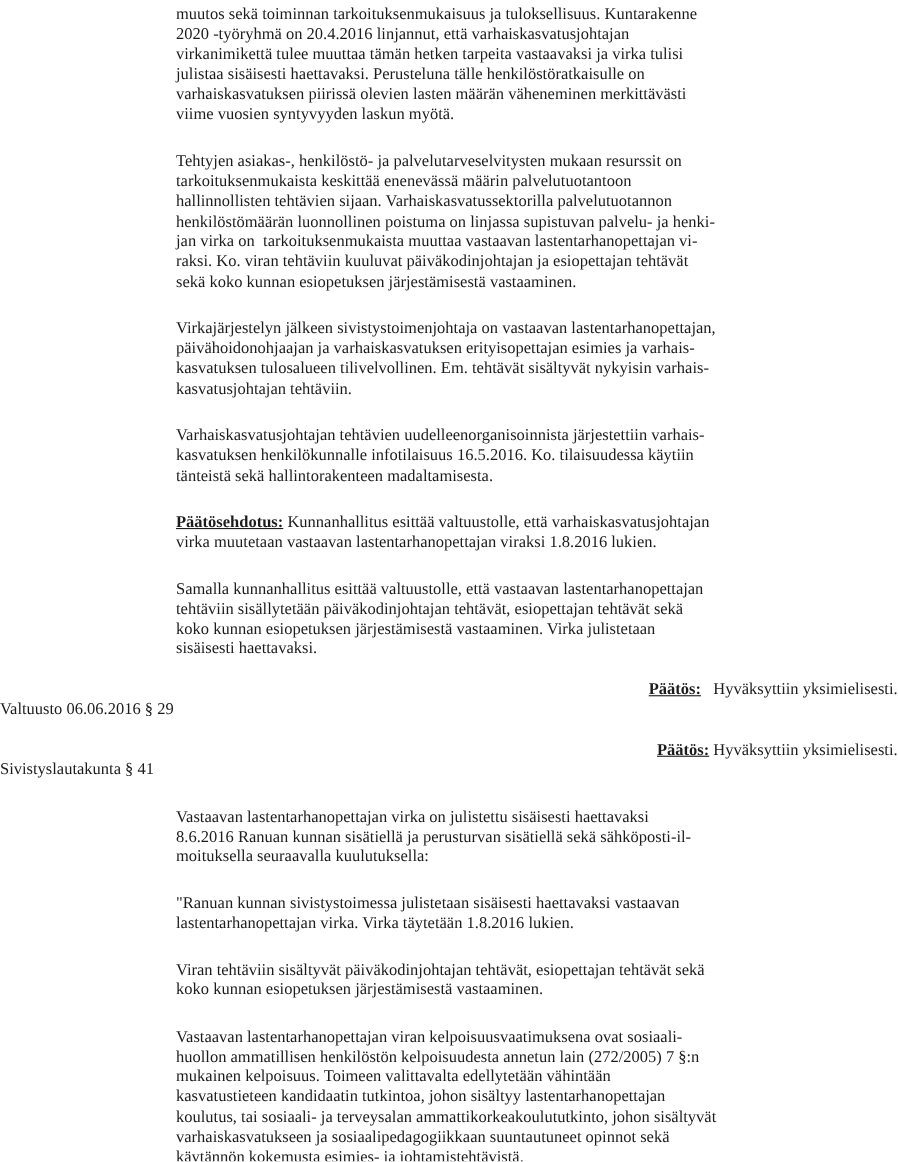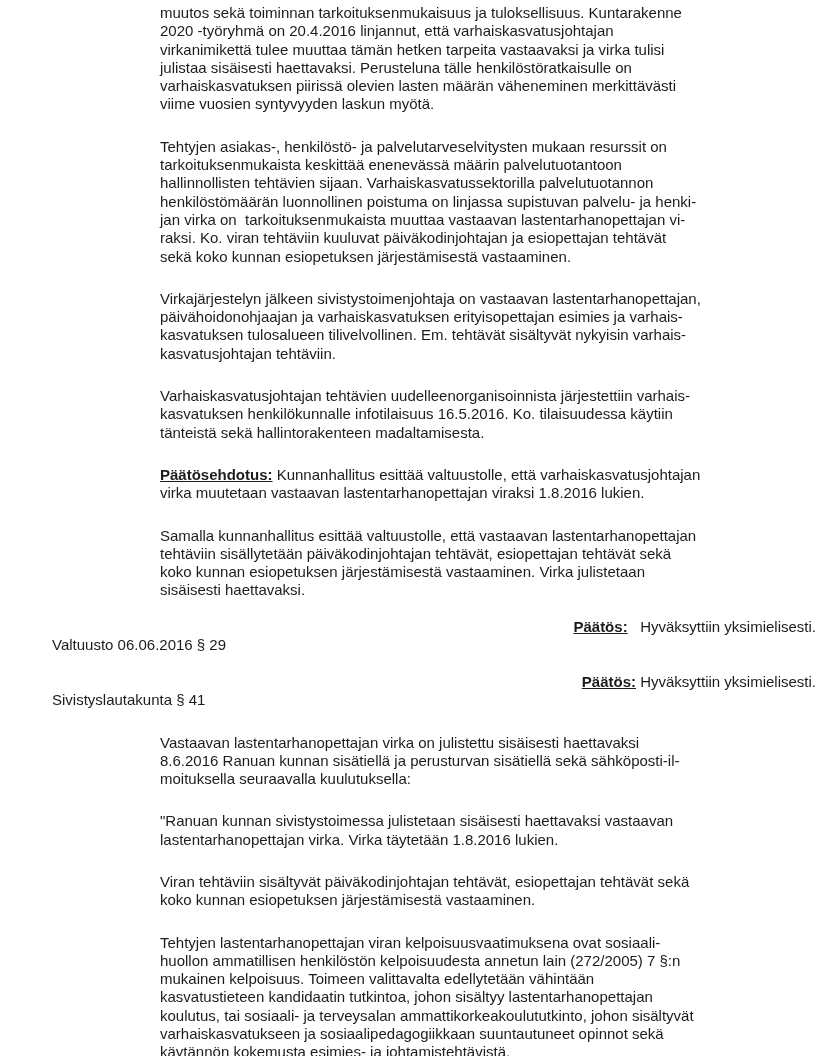--- a/index.html
+++ b/index.html
@@ -6,42 +6,41 @@
     margin: 0;
     padding: 0;
     background: #ffffff;
   }
   .page {
     position: relative;
     width: 816px;
     height: 1056px;
     background: #ffffff;
     overflow: hidden;
-    font-family: Liberation Sans, sans-serif;
+    font-family: Liberation Serif, serif;
     font-size: 15px;
     line-height: 18.3px;
     color: #1c1c1c;
     box-sizing: border-box;
     padding-top: 4px;
   }
   .para {
     margin: 18.3px 0 0 0;
   }
   .para:first-child {
     margin-top: 0;
   }
   .ml-main {
     margin-left: 160px;
     margin-top: 24px;
   }
   .line, .para div {
     white-space: pre;
   }
   .line-out {
-    margin-left: 52px;
     white-space: pre;
   }
   .line-in {
     margin-left: 160px;
     white-space: pre;
     text-align: right;
   }
   .label {
     font-weight: bold;
     text-decoration: underline;
@@ -116,21 +115,21 @@
       <div>"Ranuan kunnan sivistystoimessa julistetaan sisäisesti haettavaksi vastaavan</div>
       <div>lastentarhanopettajan virka. Virka täytetään 1.8.2016 lukien.</div>
     </div>
 
   <div class="para ml-main">
       <div>Viran tehtäviin sisältyvät päiväkodinjohtajan tehtävät, esiopettajan tehtävät sekä</div>
       <div>koko kunnan esiopetuksen järjestämisestä vastaaminen.</div>
     </div>
 
   <div class="para ml-main">
-      <div>Tehtyjen lastentarhanopettajan viran kelpoisuusvaatimuksena ovat sosiaali-</div>
+      <div>Vastaavan lastentarhanopettajan viran kelpoisuusvaatimuksena ovat sosiaali-</div>
       <div>huollon ammatillisen henkilöstön kelpoisuudesta annetun lain (272/2005) 7 §:n</div>
       <div>mukainen kelpoisuus. Toimeen valittavalta edellytetään vähintään</div>
       <div>kasvatustieteen kandidaatin tutkintoa, johon sisältyy lastentarhanopettajan</div>
       <div>koulutus, tai sosiaali- ja terveysalan ammattikorkeakoulututkinto, johon sisältyvät</div>
       <div>varhaiskasvatukseen ja sosiaalipedagogiikkaan suuntautuneet opinnot sekä</div>
       <div>käytännön kokemusta esimies- ja johtamistehtävistä.</div>
     </div>
 
 </div>
 

